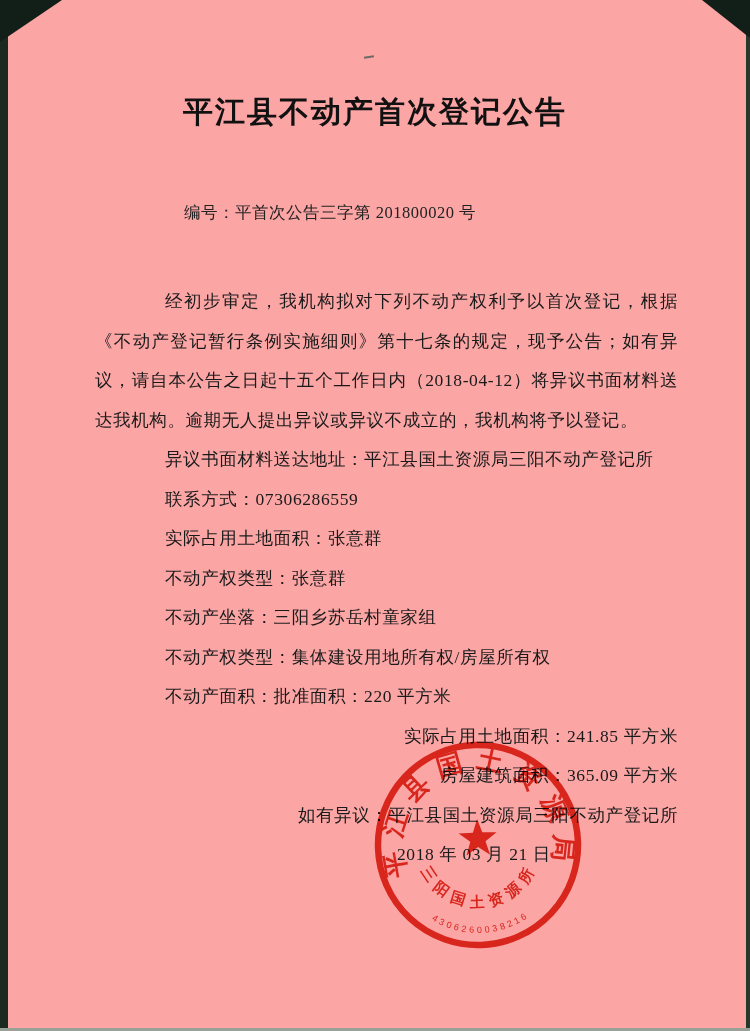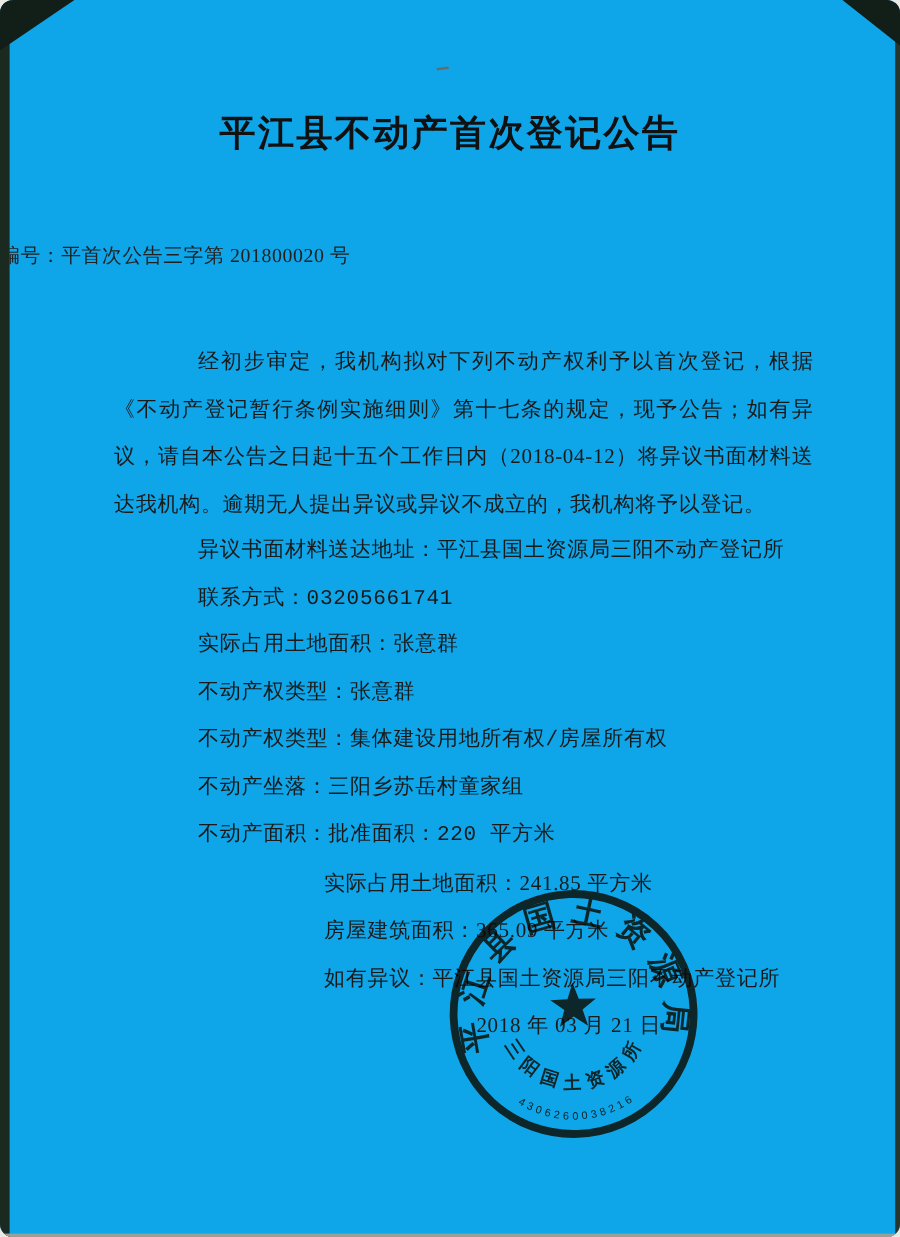--- a/index.html
+++ b/index.html
@@ -1,53 +1,52 @@
 <!DOCTYPE html>
 <html><head>
 <meta charset="utf-8">
 <style>
   html,body{margin:0;padding:0;background:#e8e8e4;}
   .sheet{
     position:relative;
     width:750px;height:1031px;
     margin:0 auto;
-    background:#0ea5e9;
+    background:#fca5a5;
     overflow:hidden;
     font-family:"Liberation Serif","DejaVu Serif",serif;
     color:#1c1c1c;
-    border-radius:11px;
   }
   
   .edge-left{position:absolute;left:0;top:0;width:8px;height:1031px;background:#1b2a21;}
   .edge-right{position:absolute;right:0;top:0;width:4px;height:1031px;background:#27372d;}
   .edge-bottom{position:absolute;left:0;bottom:0;width:750px;height:3px;background:#98a097;}
   .corner-tl{position:absolute;left:0;top:0;width:0;height:0;
     border-top:42px solid #121f18;border-right:62px solid transparent;}
   .corner-tr{position:absolute;right:0;top:0;width:0;height:0;
     border-top:38px solid #121f18;border-left:48px solid transparent;}
   .speck{position:absolute;left:364px;top:56px;width:10px;height:0;
     border-top:2px solid #6a6a66;transform:rotate(-8deg);}
   
   .title{
     margin:90px 0 0;text-align:center;
     font-family:"Liberation Sans","DejaVu Sans",sans-serif;
     font-size:30px;font-weight:bold;letter-spacing:2px;line-height:44px;color:#111;
   }
   .doc-number{
-    margin-top:66px;text-align:left;padding-right:90px;
+    margin-top:66px;text-align:center;padding-right:90px;
     font-size:16.5px;letter-spacing:.5px;line-height:26px;color:#222;
   }
   .body-block{
     margin:56px 72px 0 95px;
     font-size:17.5px;letter-spacing:.6px;line-height:39.5px;color:#1a1a1a;
   }
   .paragraph{text-indent:70px;text-align:justify;margin:0;}
   .field{margin:0;white-space:nowrap;}
-  .ind1{padding-left:70px;font-family:Liberation Mono, monospace;}
-  .ind2{padding-left:175px;}
+  .ind1{padding-left:70px;}
+  .ind2{padding-left:175px;text-align:right;}
   .ind3{padding-left:302px;}
   
   .seal{
     position:absolute;left:368px;top:735px;width:220px;height:220px;
     mix-blend-mode:multiply;opacity:.92;transform:rotate(-2deg);
     pointer-events:none;
   }
   .seal text{fill:#d8291a;font-family:"Liberation Sans","DejaVu Sans",sans-serif;}
 </style>
 </head>
@@ -63,25 +62,25 @@
   <div class="speck"></div>
 
   <h1 class="title">平江县不动产首次登记公告</h1>
 
   <div class="doc-number">编号：平首次公告三字第 201800020 号</div>
 
   <div class="body-block">
     <p class="paragraph">经初步审定，我机构拟对下列不动产权利予以首次登记，根据《不动产登记暂行条例实施细则》第十七条的规定，现予公告；如有异议，请自本公告之日起十五个工作日内（2018-04-12）将异议书面材料送达我机构。逾期无人提出异议或异议不成立的，我机构将予以登记。</p>
 
     <div class="field ind1">异议书面材料送达地址：平江县国土资源局三阳不动产登记所</div>
-    <div class="field ind1">联系方式：03205661741</div>
+    <div class="field ind1">联系方式：07306286559</div>
     <div class="field ind1">实际占用土地面积：张意群</div>
     <div class="field ind1">不动产权类型：张意群</div>
+    <div class="field ind1">不动产坐落：三阳乡苏岳村童家组</div>
     <div class="field ind1">不动产权类型：集体建设用地所有权/房屋所有权</div>
-    <div class="field ind1">不动产坐落：三阳乡苏岳村童家组</div>
     <div class="field ind1">不动产面积：批准面积：220 平方米</div>
     <div class="field ind2">实际占用土地面积：241.85 平方米</div>
     <div class="field ind2">房屋建筑面积：365.09 平方米</div>
     <div class="field ind2">如有异议：平江县国土资源局三阳不动产登记所</div>
     <div class="field ind3">2018 年 03 月 21 日</div>
   </div>
 
   <svg class="seal" viewBox="-110 -110 220 220" xmlns="http://www.w3.org/2000/svg">
     <defs>
       <path id="arcTop" d="M -65.8 38 A 76 76 0 1 1 65.8 38"></path>

